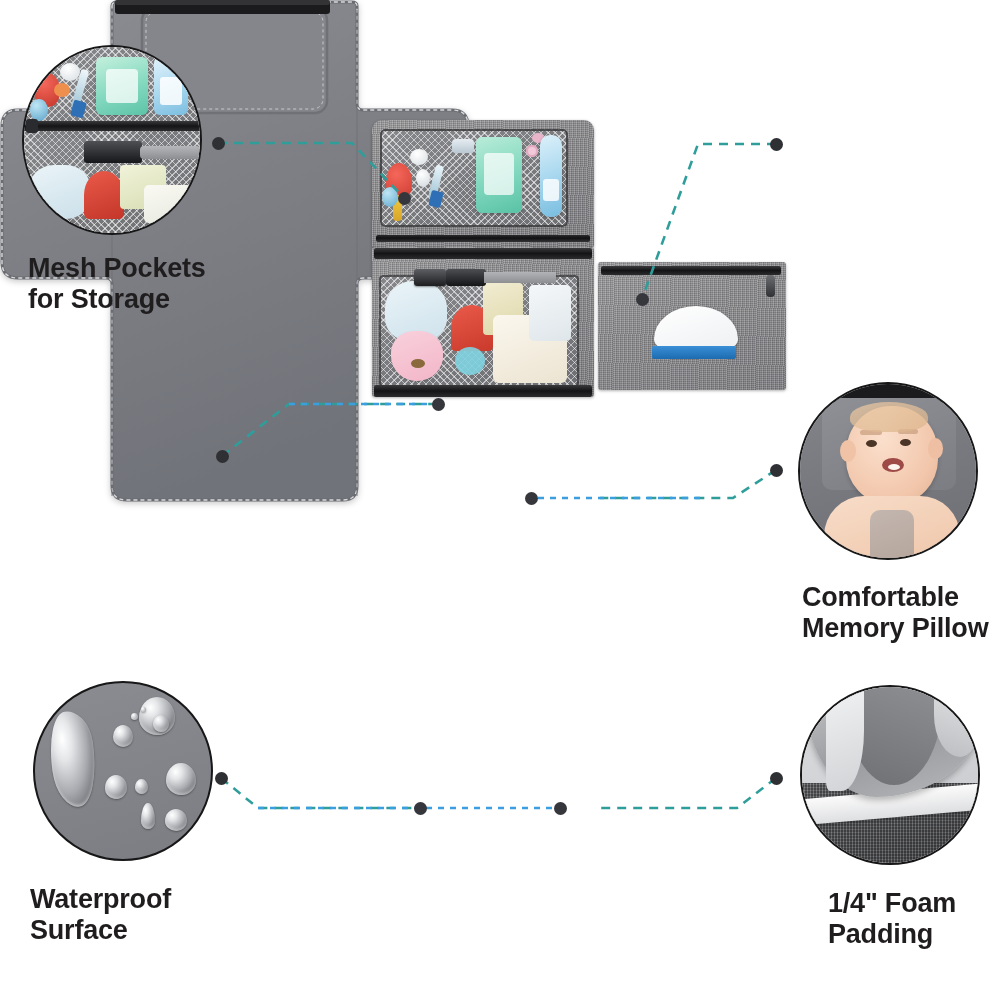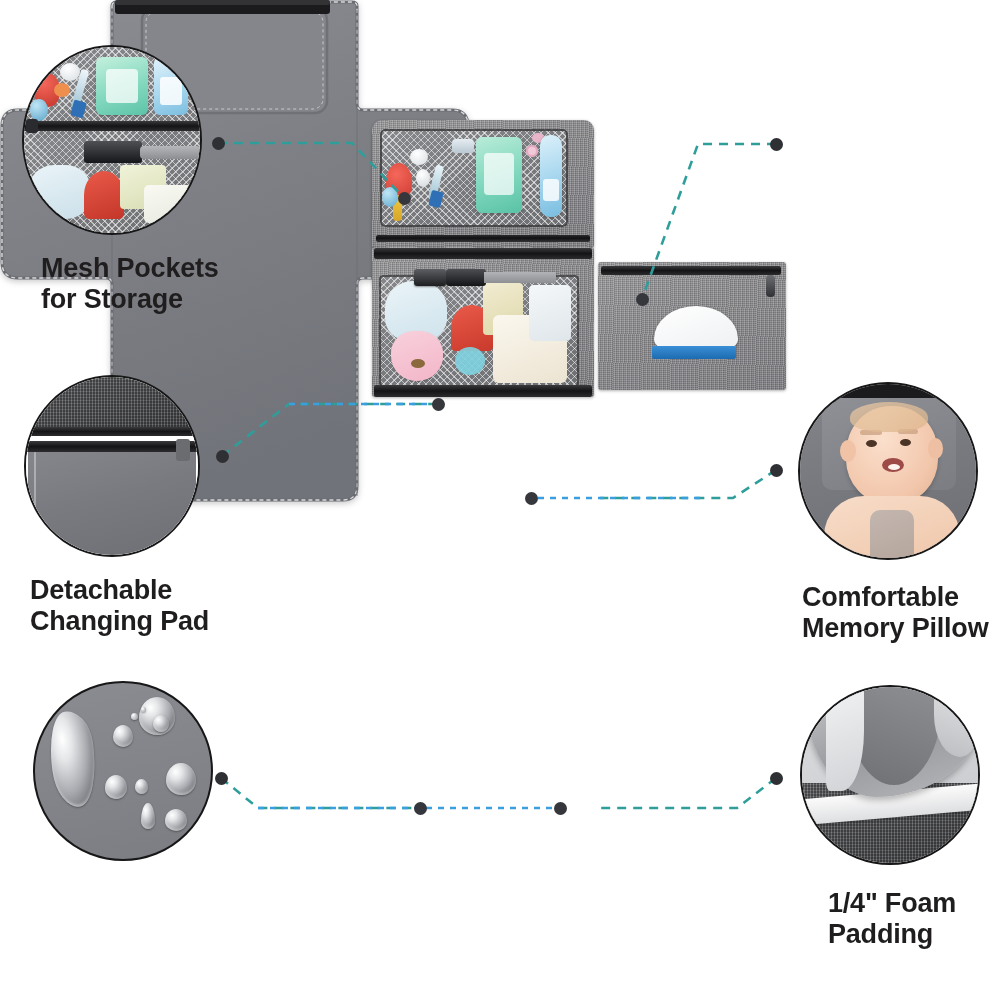--- a/index.html
+++ b/index.html
@@ -296,45 +296,27 @@
       <div class="item" style="position:absolute;left:2px;top:72px;width:12px;height:14px;border-radius:3px;background:#2a2b2e"></div>
 
       <div class="fill mesh" style="top:92px;bottom:0;left:0;right:0;opacity:.95"></div>
       <div class="item" style="position:absolute;left:60px;top:94px;width:58px;height:22px;border-radius:3px;background:linear-gradient(180deg,#4e5054,#16171a)"></div>
       <div class="item" style="position:absolute;left:116px;top:99px;width:60px;height:13px;background:linear-gradient(180deg,#b6b7ba,#8d8e92)"></div>
       <div class="item" style="position:absolute;left:6px;top:118px;width:60px;height:54px;border-radius:40%;background:linear-gradient(160deg,#eaf4f8,#cbdfe9)"></div>
       <div class="item" style="position:absolute;left:60px;top:124px;width:40px;height:48px;border-radius:50% 50% 12% 12%;background:linear-gradient(160deg,#ea5a4a,#c33629)"></div>
       <div class="item" style="position:absolute;left:96px;top:118px;width:46px;height:44px;border-radius:4px;background:linear-gradient(160deg,#f0f3d9,#d9deb4)"></div>
       <div class="item" style="position:absolute;left:120px;top:138px;width:48px;height:38px;border-radius:5px;background:linear-gradient(160deg,#fafaf4,#e6e8dd)"></div>
     </div>
-    <div class="caption" style="left:19px;top:208px;width:330px">Mesh Pockets
+    <div class="caption" style="left:6px;top:208px;width:330px">Mesh Pockets
 for Storage</div>
   </div>
   <div class="dot" style="left:218px;top:143px"></div>
 
   <div class="dot" style="left:776px;top:144px"></div>
 
-  <div class="callout left" style="left:24px;top:375px;width:340px;height:290px">
-    <div class="disc" style="width:176px;height:182px">
-      <div class="fill" style="background:#ffffff"></div>
-      <div class="item" style="position:absolute;left:-6px;top:-4px;width:190px;height:58px">
-        <div class="fill fabric-dark"></div>
-      </div>
-      <div class="strip-black" style="left:-6px;top:50px;width:190px;height:9px"></div>
-      <div class="item" style="position:absolute;left:-6px;top:59px;width:190px;height:6px;background:#ffffff"></div>
-      <div class="strip-black" style="left:-6px;top:64px;width:190px;height:11px"></div>
-      <div class="item" style="position:absolute;left:2px;top:75px;width:168px;height:105px;border-radius:0 0 8px 8px">
-        <div class="fill padgrey" style="border-radius:0 0 8px 8px"></div>
-      </div>
-      <div class="item" style="position:absolute;left:8px;top:75px;width:2px;height:105px;background:rgba(255,255,255,.35)"></div>
-      <div class="item" style="position:absolute;left:150px;top:62px;width:14px;height:22px;border-radius:3px;background:#6b6c70"></div>
-    </div>
-    <div class="caption" style="left:6px;top:200px;width:330px">Detachable
-Changing Pad</div>
-  </div>
   <div class="dot" style="left:222px;top:456px"></div>
 
   <div class="callout right" style="left:798px;top:382px;width:210px;height:290px">
     <div class="disc" style="width:180px;height:178px">
       <div class="fill padgrey"></div>
 
       <div class="item" style="position:absolute;left:-10px;top:-4px;width:210px;height:22px;background:#1b1b1d"></div>
 
       <div class="item" style="position:absolute;left:22px;top:14px;width:134px;height:92px;border-radius:0 0 10px 10px;background:linear-gradient(160deg,#8e9095,#7b7d82)"></div>
 
@@ -364,20 +346,22 @@
       <div class="drop" style="left:78px;top:42px;width:20px;height:22px"></div>
       <div class="drop" style="left:118px;top:32px;width:16px;height:17px"></div>
       <div class="drop" style="left:131px;top:80px;width:30px;height:32px"></div>
       <div class="drop" style="left:70px;top:92px;width:22px;height:24px"></div>
       <div class="drop" style="left:100px;top:96px;width:13px;height:15px"></div>
       <div class="drop" style="left:106px;top:120px;width:14px;height:26px;border-radius:50% 50% 48% 52% / 70% 70% 30% 30%"></div>
       <div class="drop" style="left:130px;top:126px;width:22px;height:22px"></div>
       <div class="drop" style="left:96px;top:30px;width:7px;height:7px"></div>
       <div class="drop" style="left:106px;top:24px;width:5px;height:5px"></div>
     </div>
+    <div class="caption" style="left:-3px;top:203px;width:330px">Waterproof
+Surface</div>
   </div>
   <div class="dot" style="left:221px;top:778px"></div>
 
   <div class="callout right" style="left:800px;top:685px;width:200px;height:290px">
     <div class="disc" style="width:180px;height:180px">
       <div class="fill" style="background:linear-gradient(160deg,#dcdddf,#c6c7ca)"></div>
 
       <div class="item" style="position:absolute;left:-10px;bottom:-6px;width:210px;height:86px">
         <div class="fill fabric-dark"></div>
       </div>

